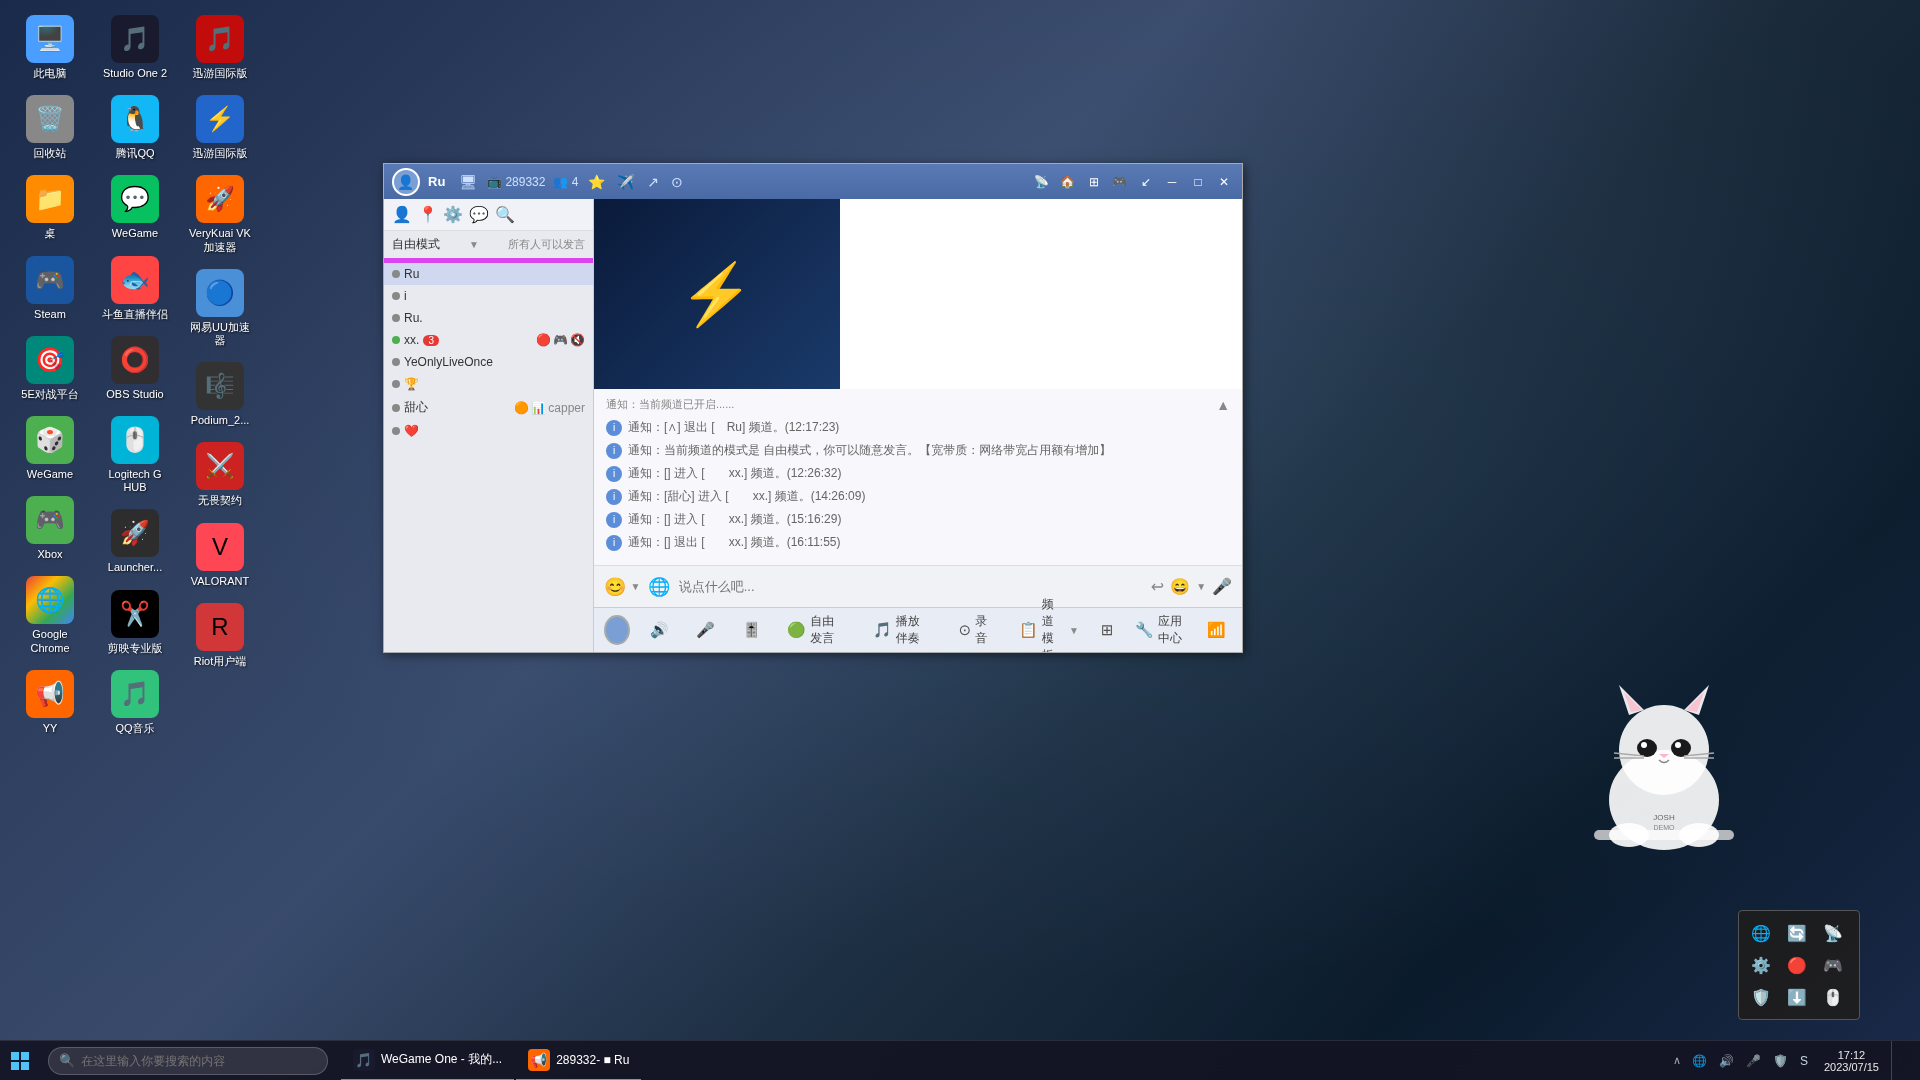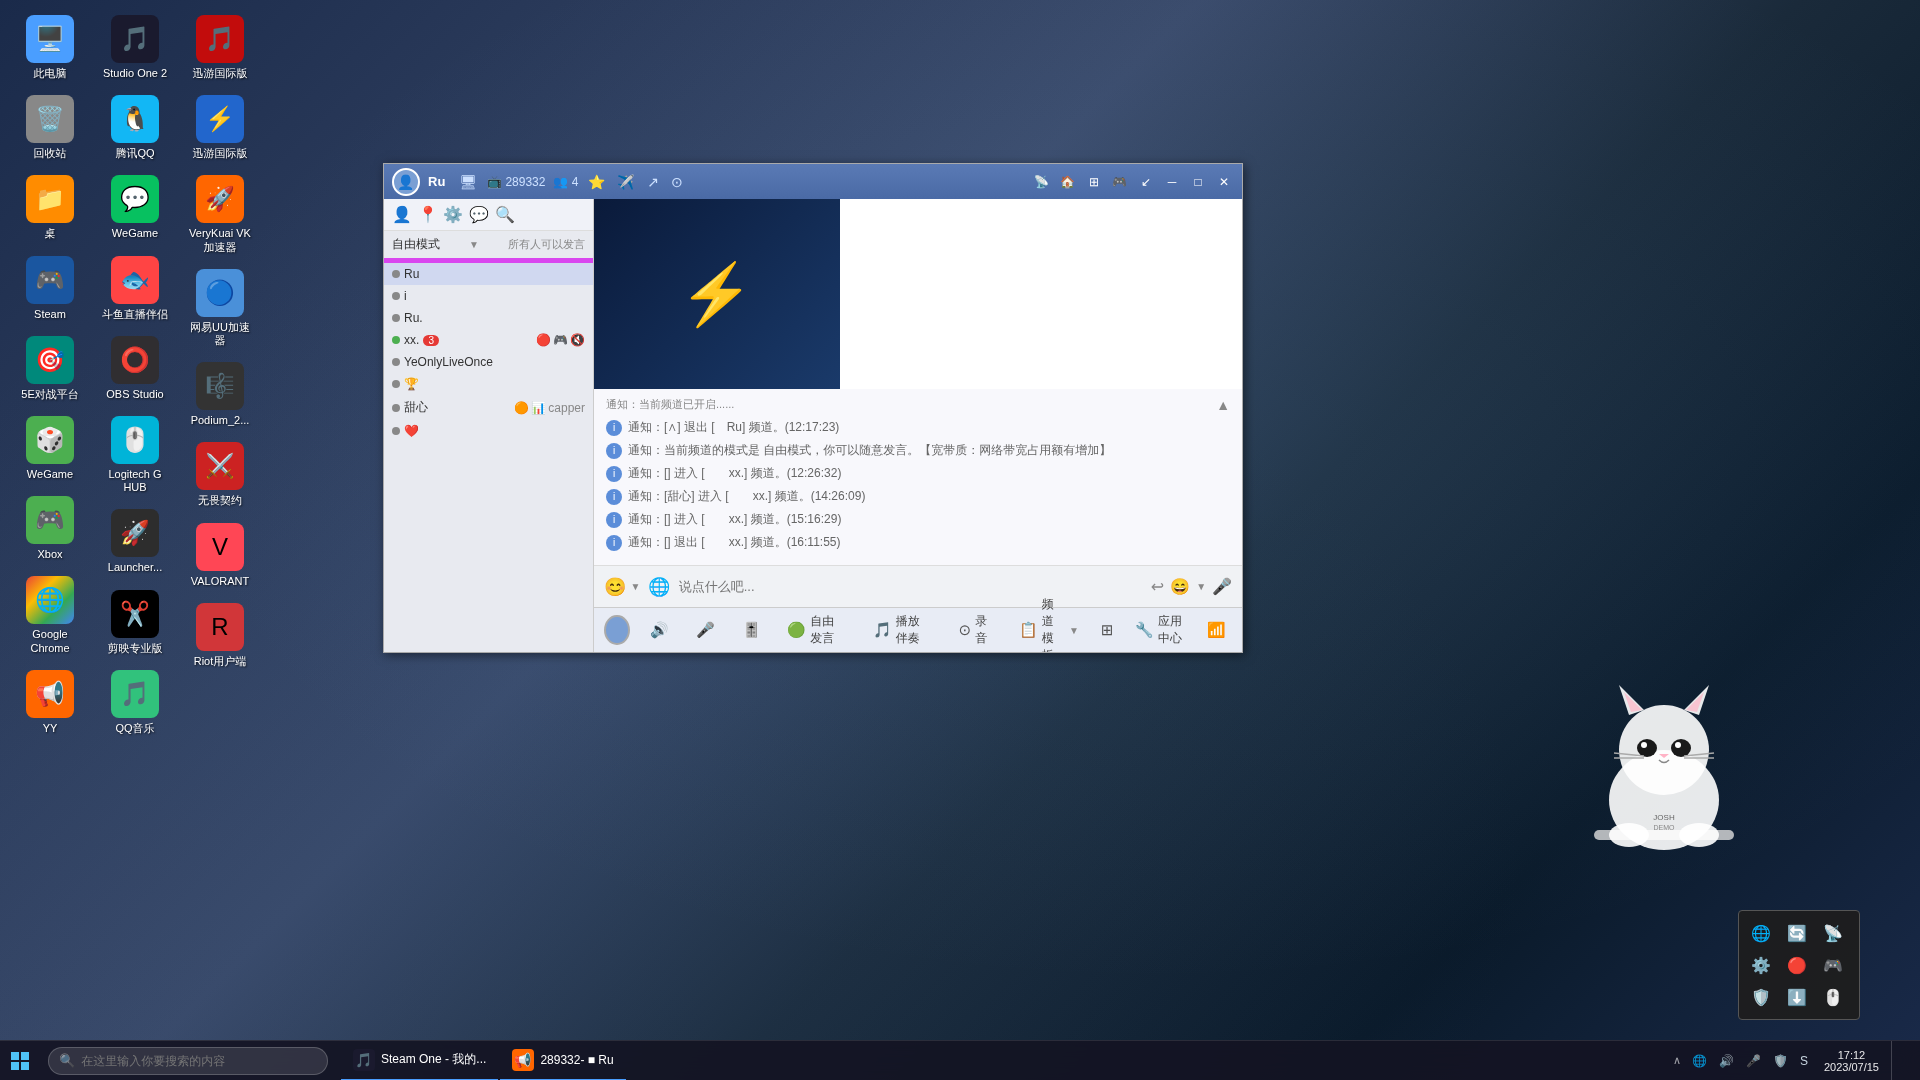--- a/index.html
+++ b/index.html
@@ -949,21 +949,21 @@
   </div>
 
   <div id="search-bar">
     <span class="search-icon-tb">🔍</span>
     <input type="text" placeholder="在这里输入你要搜索的内容" style="">
   </div>
 
   <div id="taskbar-apps">
     <div class="taskbar-app active">
       <div class="taskbar-app-icon" style="background:#1a1a2e;">🎵</div>
-      <span>Steam One - 我的...</span>
+      <span>WeGame One - 我的...</span>
     </div>
     <div class="taskbar-app active">
       <div class="taskbar-app-icon" style="background:#ff6600;">📢</div>
       <span>289332- ■ Ru</span>
     </div>
   </div>
 
   <div id="taskbar-tray">
     <span class="tray-arrow">∧</span>
     <div class="tray-item">🌐</div>

